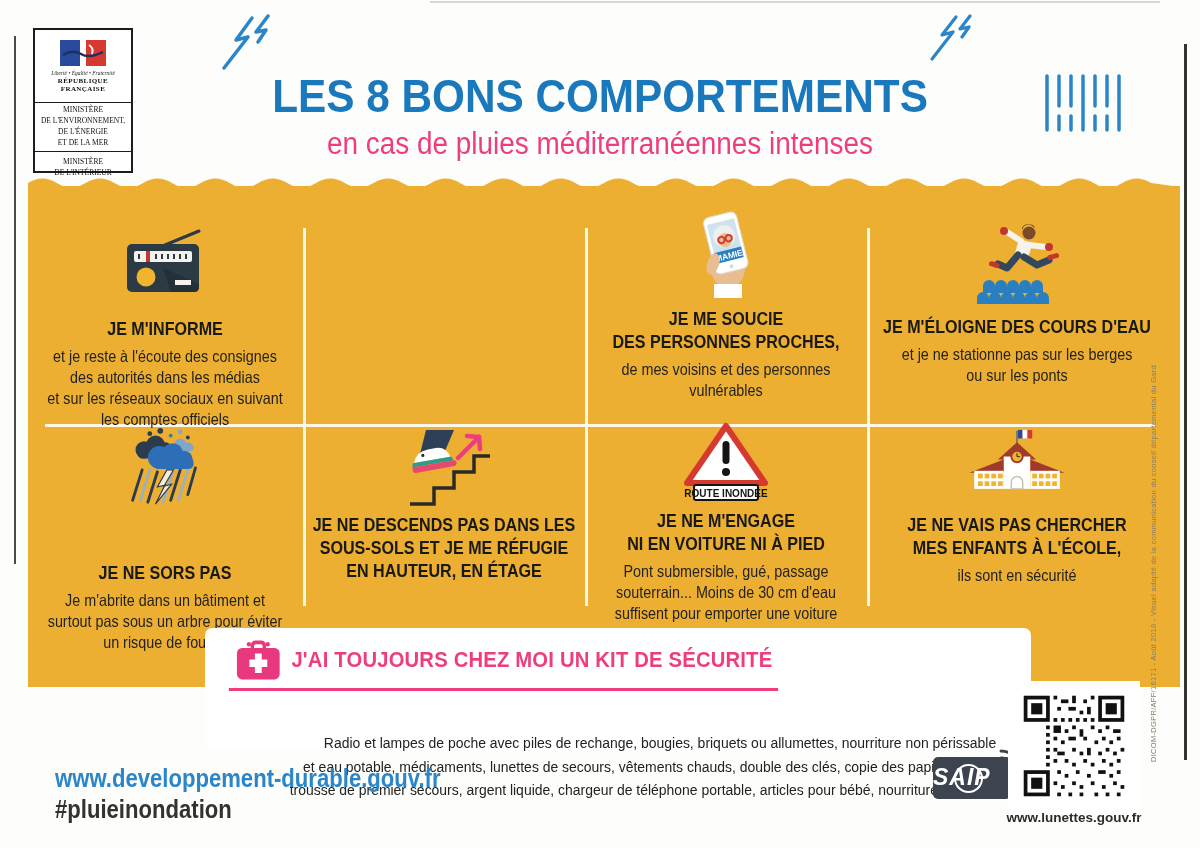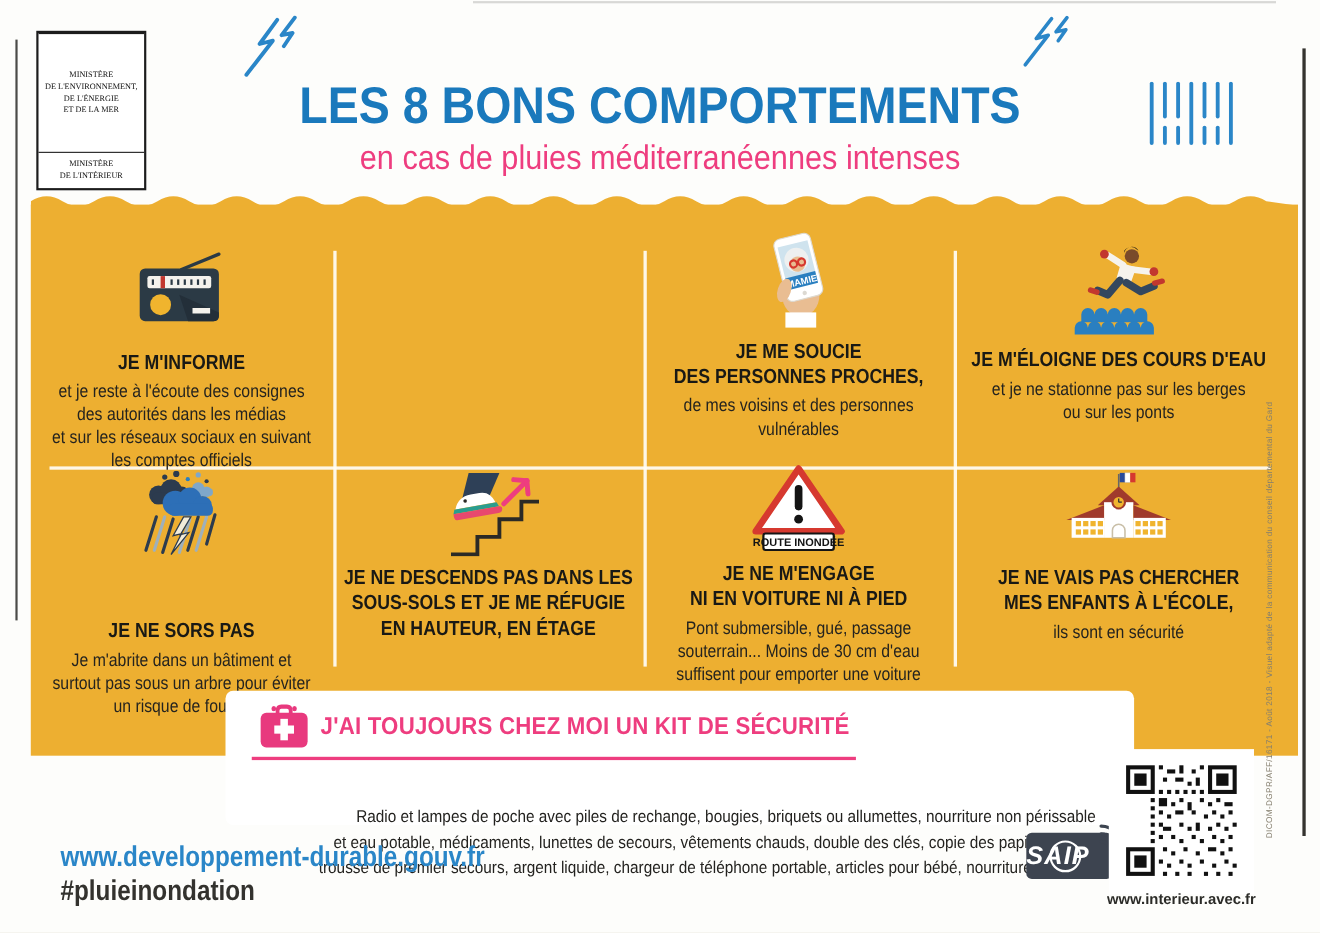--- a/index.html
+++ b/index.html
@@ -65,20 +65,30 @@
 </head>
 <body>
 
 <div class="poster">
 
   <div class="scan-left"></div>
   <div class="scan-right"></div>
   <div class="scan-top"></div>
 
   <div class="gov-logo">
+    <div class="cell1">
+      <svg width="48" height="30" viewBox="0 0 48 30">
+        <rect x="1" y="1" width="20" height="26" fill="#2a4b9b"></rect>
+        <rect x="27" y="1" width="20" height="26" fill="#d6392f"></rect>
+        <path d="M4 16 Q14 10 22 15 Q30 20 44 13" stroke="#1d2f66" stroke-width="2.5" fill="none"></path>
+        <path d="M30 6 q5 3 3 9" stroke="#fff" stroke-width="2" fill="none"></path>
+      </svg>
+      <span class="motto">Liberté • Égalité • Fraternité</span>
+      <span class="rf">RÉPUBLIQUE FRANÇAISE</span>
+    </div>
     <div class="cell2">MINISTÈRE
 DE L'ENVIRONNEMENT,
 DE L'ÉNERGIE
 ET DE LA MER</div>
     <div class="cell3">MINISTÈRE
 DE L'INTÉRIEUR</div>
   </div>
 
   <svg class="doodle" style="left:218px;top:14px;" width="54" height="58" viewBox="0 0 54 58">
     <path d="M34 4 L18 26 L30 23 L6 54" stroke="#2a86c8" stroke-width="3.5" fill="none" stroke-linejoin="round" stroke-linecap="round"></path>
@@ -452,17 +462,17 @@
         <rect x="25" y="24" width="1" height="1"></rect>
         <rect x="27" y="25" width="1" height="1"></rect>
       <rect x="10" y="27" width="1" height="1"></rect>
         <rect x="13" y="27" width="1" height="1"></rect>
         <rect x="16" y="27" width="1" height="1"></rect>
         <rect x="20" y="27" width="1" height="1"></rect>
         <rect x="23" y="27" width="1" height="1"></rect>
         <rect x="26" y="27" width="1" height="1"></rect>
     </g>
   </svg>
-  <div class="url-interieur">www.interieur.avec.fr</div>
+  <div class="url-interieur">www.lunettes.gouv.fr</div>
 
   <div class="credit">DICOM-DGPR/AFF/16171 - Août 2018 - Visuel adapté de la communication du conseil départemental du Gard</div>
 
 </div>
 
 </body></html>

